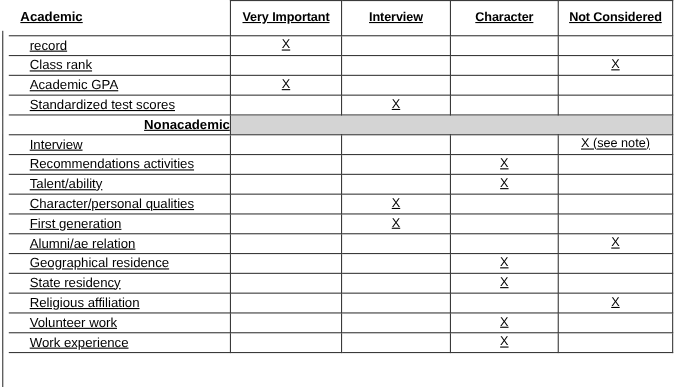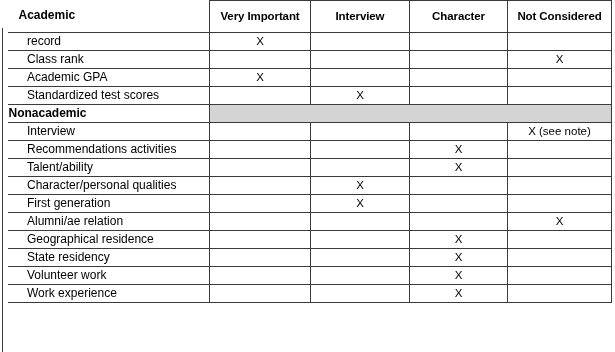--- a/index.html
+++ b/index.html
@@ -13,20 +13,21 @@
     font-family: "Liberation Sans", sans-serif;
     color: #000000;
     overflow: hidden;
   }
 
   .sheet {
     position: relative;
     width: 553px;
     height: 352px;
     box-sizing: border-box;
+    text-decoration: underline;
   }
 
   table.matrix {
     border-collapse: collapse;
     table-layout: fixed;
     width: 609px;
     margin-left: 2px;
     font-size: 11.5px;
   }
 
@@ -74,21 +75,21 @@
     padding-bottom: 3px;
     height: 28px;
   }
 
   
   tr.section-row td.section-label {
     border-left: none;
     border-top: none;
     border-bottom: none;
     border-right: 1.5px solid #3a3a3a;
-    text-align: left;
+    text-align: right;
     font-weight: bold;
     font-size: 12px;
     padding-left: 6px;
     background: #ffffff;
     height: 17px;
     line-height: 17px;
   }
   tr.section-row td.section-shade {
     background: #d4d4d4;
     border: 1.5px solid #3a3a3a;
@@ -224,20 +225,27 @@
           <td class="mark"></td>
         </tr>
         <tr class="item-row">
           <td class="item-label">State residency</td>
           <td class="mark"></td>
           <td class="mark"></td>
           <td class="mark">X</td>
           <td class="mark"></td>
         </tr>
         <tr class="item-row">
+          <td class="item-label">Religious affiliation</td>
+          <td class="mark"></td>
+          <td class="mark"></td>
+          <td class="mark"></td>
+          <td class="mark">X</td>
+        </tr>
+        <tr class="item-row">
           <td class="item-label">Volunteer work</td>
           <td class="mark"></td>
           <td class="mark"></td>
           <td class="mark">X</td>
           <td class="mark"></td>
         </tr>
         <tr class="item-row">
           <td class="item-label">Work experience</td>
           <td class="mark"></td>
           <td class="mark"></td>

